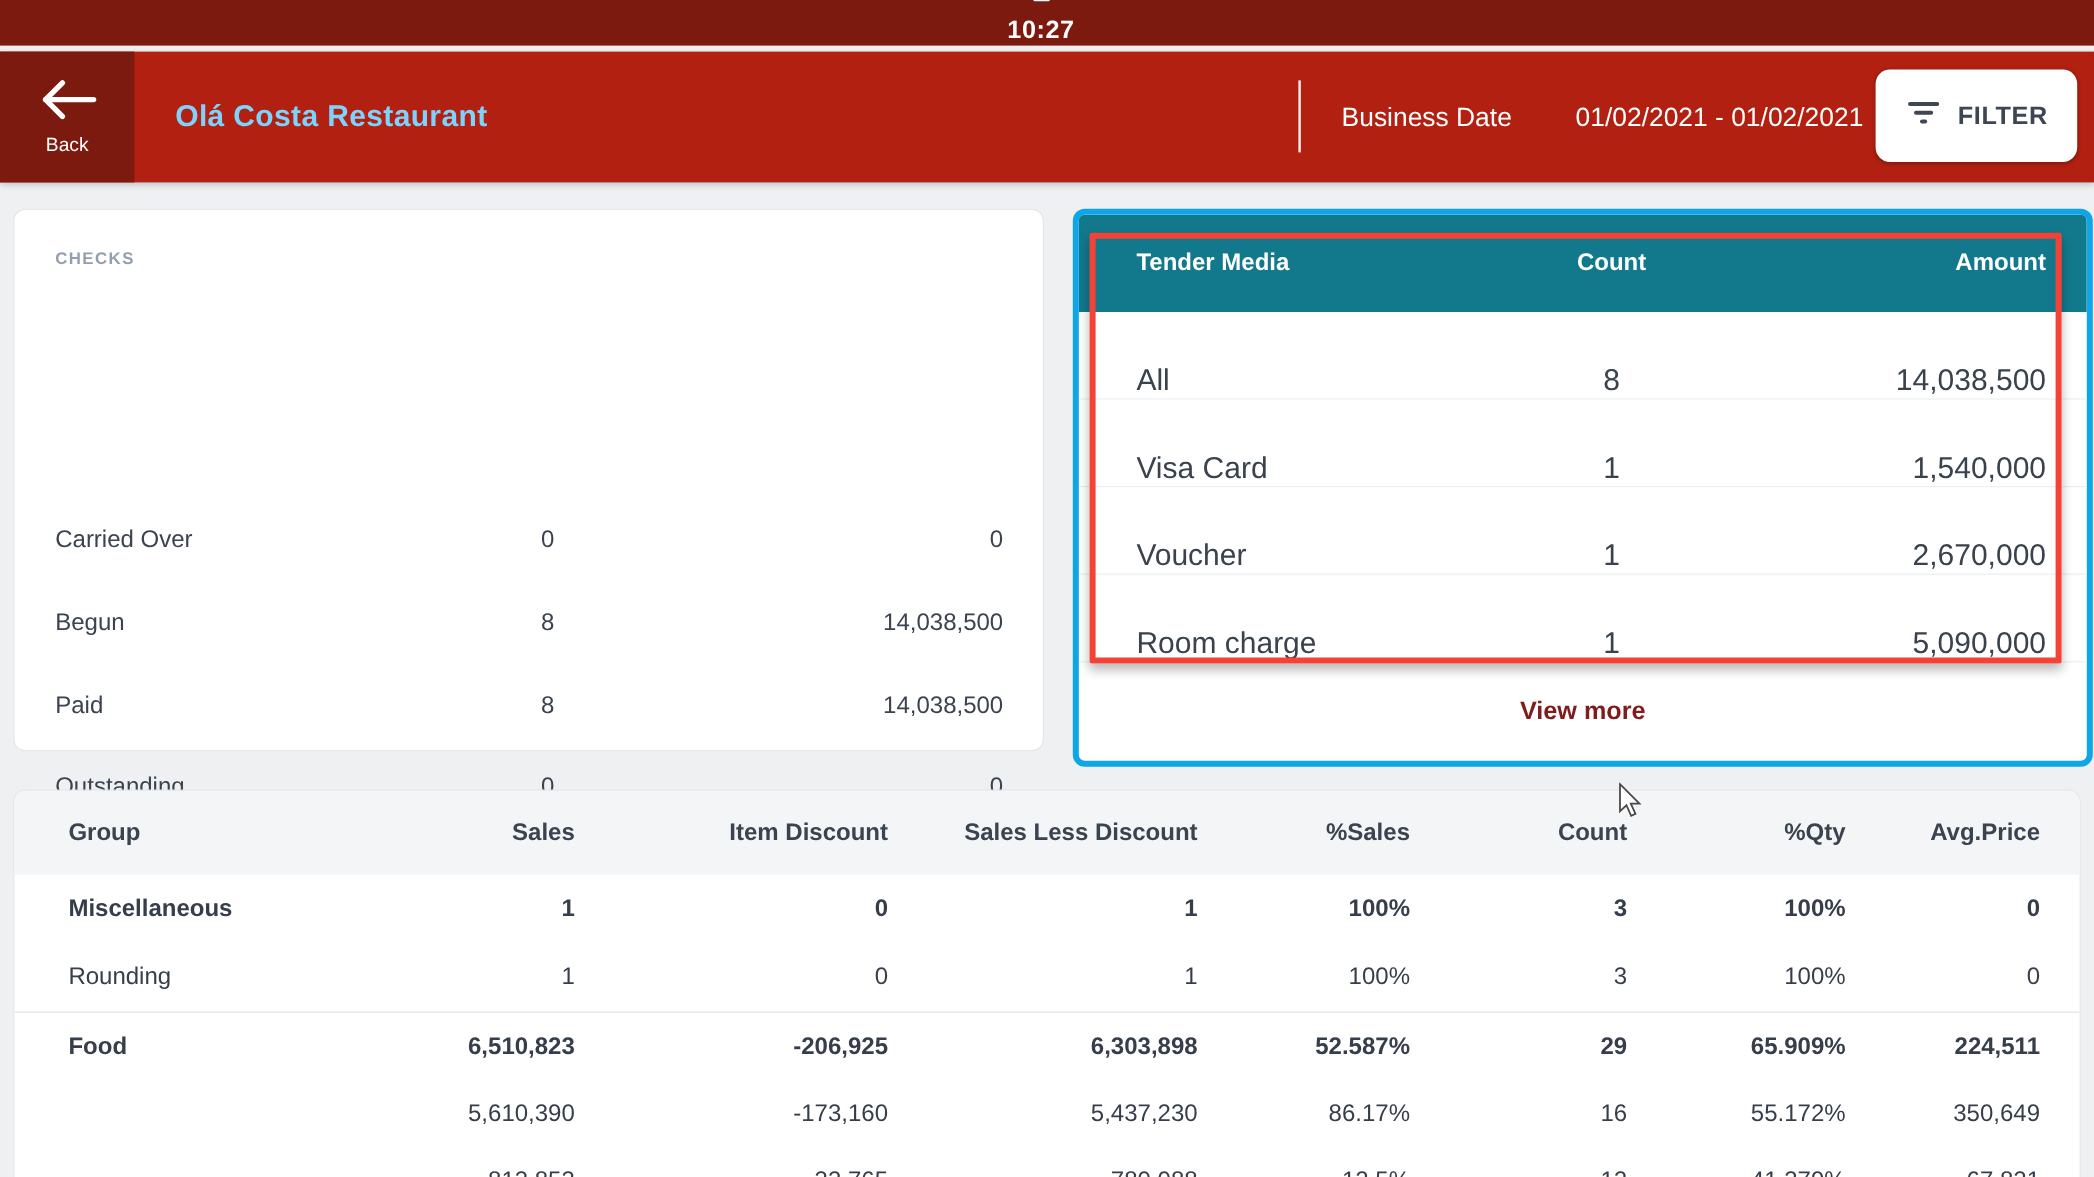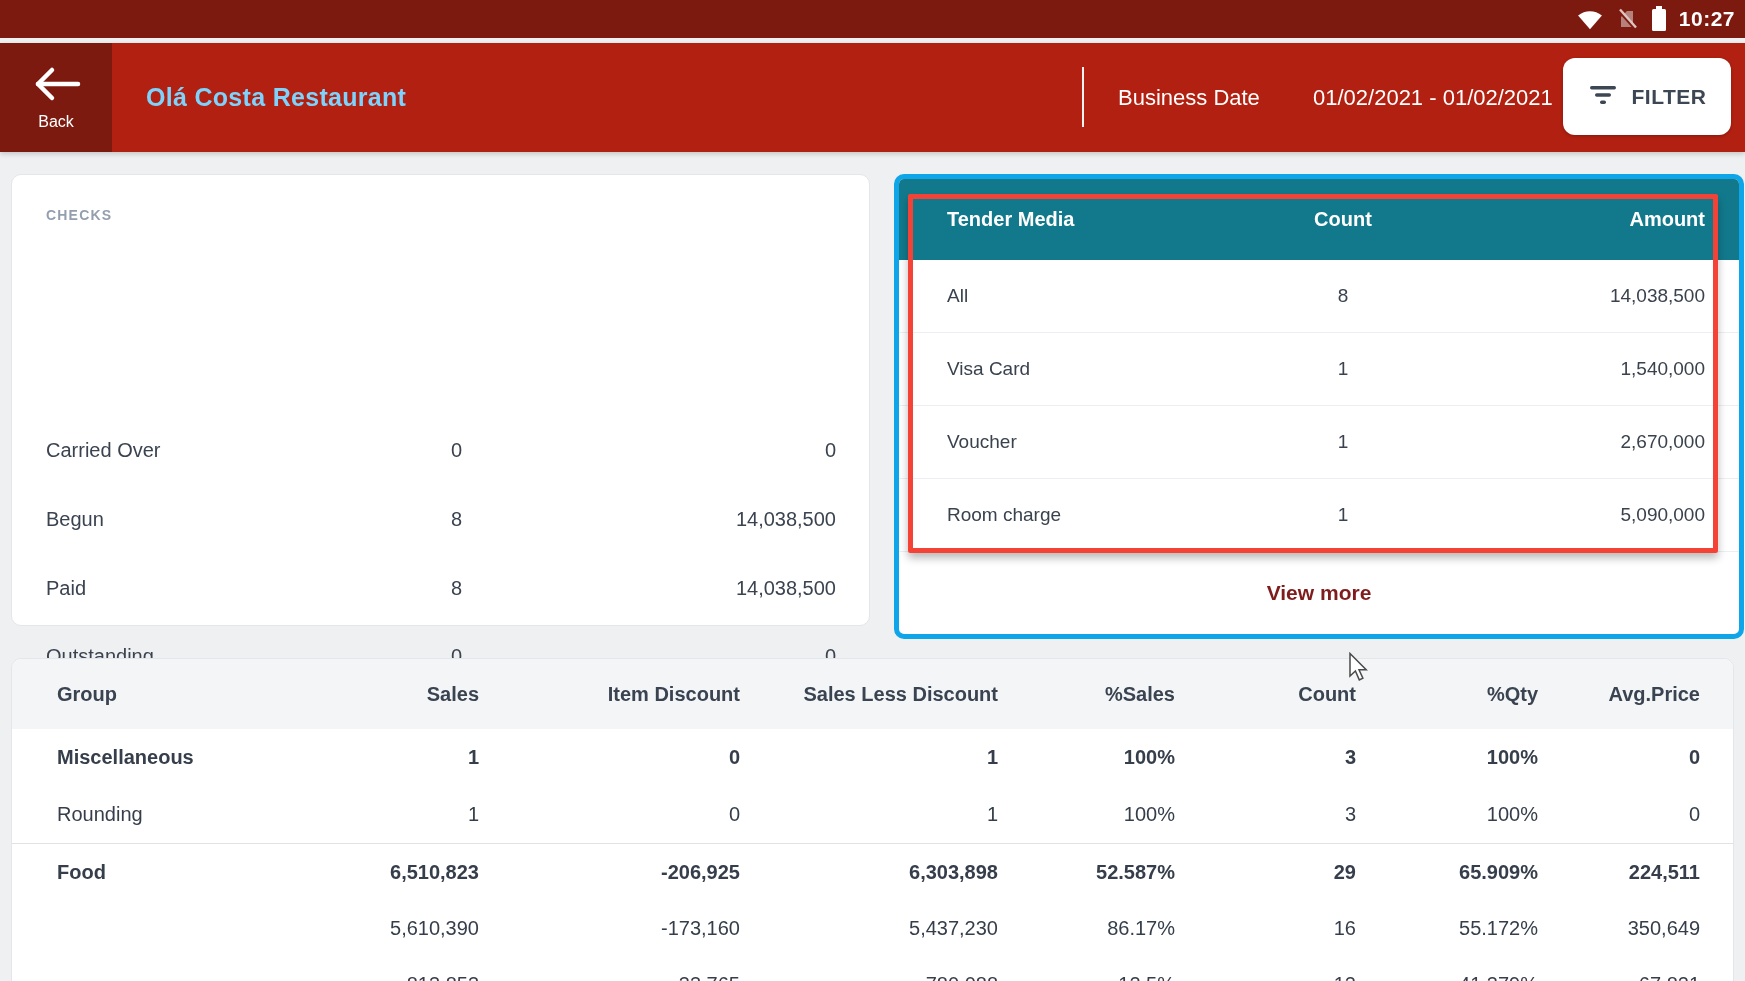--- a/index.html
+++ b/index.html
@@ -4,21 +4,21 @@
 <style>
   html,body{margin:0;padding:0;background:#fff;}
   .screen{
     position:relative;width:1745px;height:981px;background:#eef0f2;overflow:hidden;
     font-family:"Liberation Sans","DejaVu Sans",sans-serif;
     -webkit-font-smoothing:antialiased;
   }
   
   .status-bar{
     position:absolute;top:0;left:0;right:0;height:38px;background:#7d1a10;
-    display:flex;align-items:center;justify-content:flex-end;gap:12px;padding-right:10px;
+    display:flex;align-items:center;justify-content:flex-end;gap:12px;padding-right:10px;flex-direction:column;
   }
   .status-time{color:#fff;font-size:21px;font-weight:700;letter-spacing:.5px;}
   .sicon{display:flex;align-items:center;}
   
   .app-bar{
     position:absolute;top:43px;left:0;right:0;height:109px;background:#b12011;
     box-shadow:0 2px 5px rgba(0,0,0,.18);
   }
   .back-panel{
     position:absolute;left:0;top:0;width:112px;height:109px;background:#7d1a10;
@@ -57,22 +57,22 @@
     border:5px solid #0ea5e9;border-radius:10px;overflow:hidden;
   }
   .tender-head{
     height:81px;background:#12798c;display:flex;align-items:center;
     padding:0 34px 0 48px;color:#fff;font-size:20px;font-weight:600;
   }
   .t-media{width:296px;text-align:left;}
   .t-count{width:200px;text-align:center;}
   .t-amount{flex:1;text-align:right;}
   .trow{
-    height:73px;display:flex;align-items:center;padding:0 34px 0 48px;
-    font-size:19px;color:#39424d;border-bottom:1px solid #eceef1;box-sizing:border-box;cursor:pointer;
+    height:73px;display:flex;align-items:flex-end;padding:0 34px 0 48px;
+    font-size:25px;color:#39424d;border-bottom:1px solid #eceef1;box-sizing:border-box;cursor:pointer;
   }
   .view-more{
     height:82px;display:flex;align-items:center;justify-content:center;
     color:#7f1d1d;font-size:21px;font-weight:700;cursor:pointer;
   }
   .highlight{
     position:absolute;left:908px;top:194px;width:810px;height:359px;
     border:5px solid #f44336;border-radius:2px;box-shadow:0 5px 9px rgba(0,0,0,.28);
     z-index:5;pointer-events:none;box-sizing:border-box;
   }

